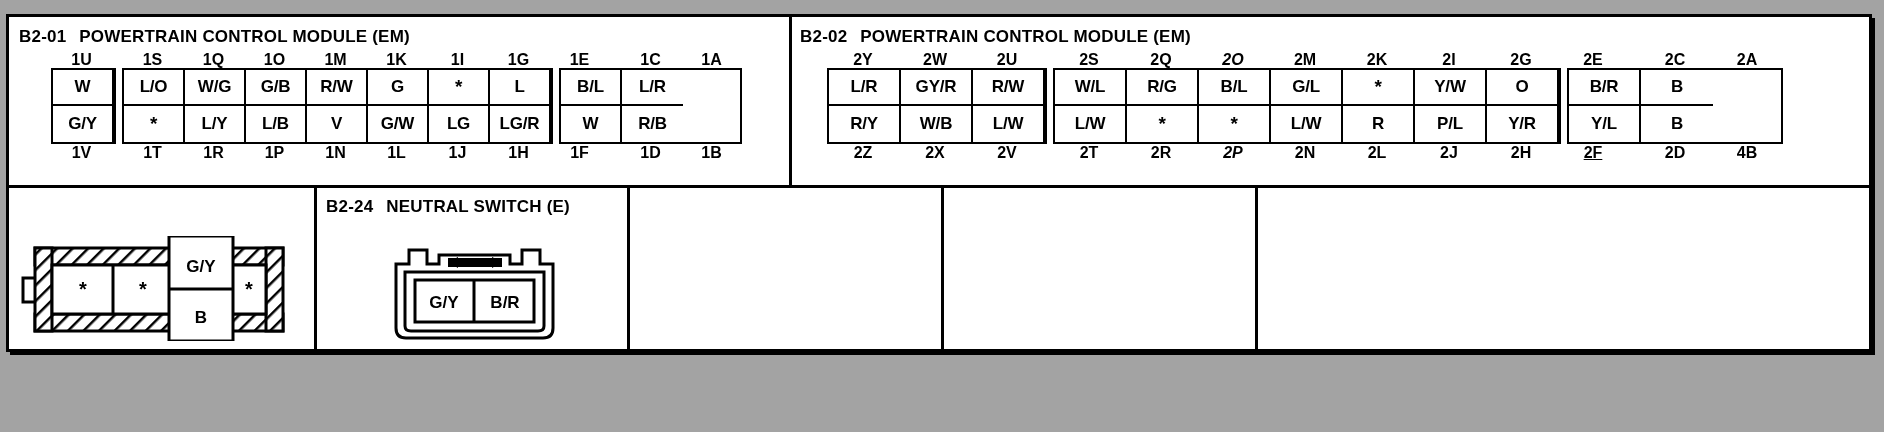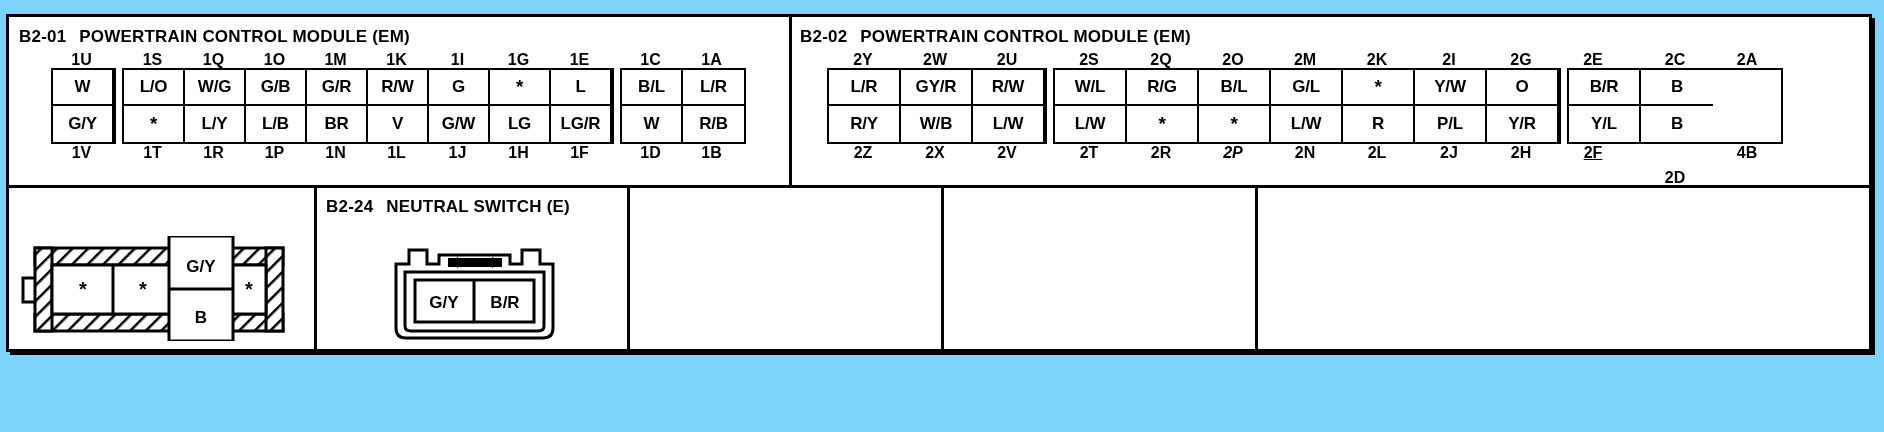--- a/index.html
+++ b/index.html
@@ -8,21 +8,21 @@
     background: #ffffff;
   }
   body {
     font-family: "Liberation Sans", sans-serif;
     -webkit-font-smoothing: none;
   }
   #page {
     position: relative;
     width: 1884px;
     height: 432px;
-    background: #7dd3fc;
+    background: #a3a3a3;
     overflow: hidden;
   }
 
   
   .outer-frame {
     position: absolute;
     left: 6px;
     top: 14px;
     width: 1866px;
     height: 338px;
@@ -160,24 +160,20 @@
           </div>
           <div class="pin-col" style="width: 61px;">
             <div class="pin-cell">W/G</div>
             <div class="pin-cell">L/Y</div>
           </div>
           <div class="pin-col" style="width: 61px;">
             <div class="pin-cell">G/B</div>
             <div class="pin-cell">L/B</div>
           </div>
           <div class="pin-col" style="width: 61px;">
-            <div class="pin-cell">G/R</div>
-            <div class="pin-cell">BR</div>
-          </div>
-          <div class="pin-col" style="width: 61px;">
             <div class="pin-cell">R/W</div>
             <div class="pin-cell">V</div>
           </div>
           <div class="pin-col" style="width: 61px;">
             <div class="pin-cell">G</div>
             <div class="pin-cell">G/W</div>
           </div>
           <div class="pin-col" style="width: 61px;">
             <div class="pin-cell star">*</div>
             <div class="pin-cell">LG</div>
@@ -221,21 +217,21 @@
       <span class="panel-code">B2-02</span><span>POWERTRAIN CONTROL MODULE (EM)</span>
     </div>
     <div class="pin-table" id="tbl-b2-02" style="left:35px; top:30px;">
         <div class="pin-row-labels">
           <div class="pin-lbl" style="width: 72px;">2Y</div>
           <div class="pin-lbl" style="width: 72px;">2W</div>
           <div class="pin-lbl" style="width: 72px;">2U</div>
           <div style="width: 10px;"></div>
           <div class="pin-lbl" style="width: 72px;">2S</div>
           <div class="pin-lbl" style="width: 72px;">2Q</div>
-          <div class="pin-lbl" style="width: 72px;">2O</div>
+          <div class="pin-lbl" style="width: 72px; font-style: italic;">2O</div>
           <div class="pin-lbl" style="width: 72px;">2M</div>
           <div class="pin-lbl" style="width: 72px;">2K</div>
           <div class="pin-lbl" style="width: 72px;">2I</div>
           <div class="pin-lbl" style="width: 72px;">2G</div>
           <div class="pin-lbl" style="width: 72px;">2E</div>
           <div style="width: 10px;"></div>
           <div class="pin-lbl" style="width: 72px;">2C</div>
           <div class="pin-lbl" style="width: 72px;">2A</div>
         </div>
         <div class="pin-grid">
@@ -297,21 +293,21 @@
           <div style="width: 10px;"></div>
           <div class="pin-lbl" style="width: 72px;">2T</div>
           <div class="pin-lbl" style="width: 72px;">2R</div>
           <div class="pin-lbl" style="width: 72px; font-style: italic;">2P</div>
           <div class="pin-lbl" style="width: 72px;">2N</div>
           <div class="pin-lbl" style="width: 72px;">2L</div>
           <div class="pin-lbl" style="width: 72px;">2J</div>
           <div class="pin-lbl" style="width: 72px;">2H</div>
           <div class="pin-lbl" style="width: 72px; text-decoration: underline;">2F</div>
           <div style="width: 10px;"></div>
-          <div class="pin-lbl" style="width: 72px; margin-top: 25px;">2D</div>
+          <div class="pin-lbl" style="width: 72px;">2D</div>
           <div class="pin-lbl" style="width: 72px;">4B</div>
         </div>
       </div>
   </div>
 
   <div class="divider-h" style="left:9px; top:185px; width:1863px;"></div>
 
   <div class="panel" style="left:9px; top:188px; width:305px; height:161px;">
 
     <div class="clutch-wrap" style="left:12px; top:48px;">

